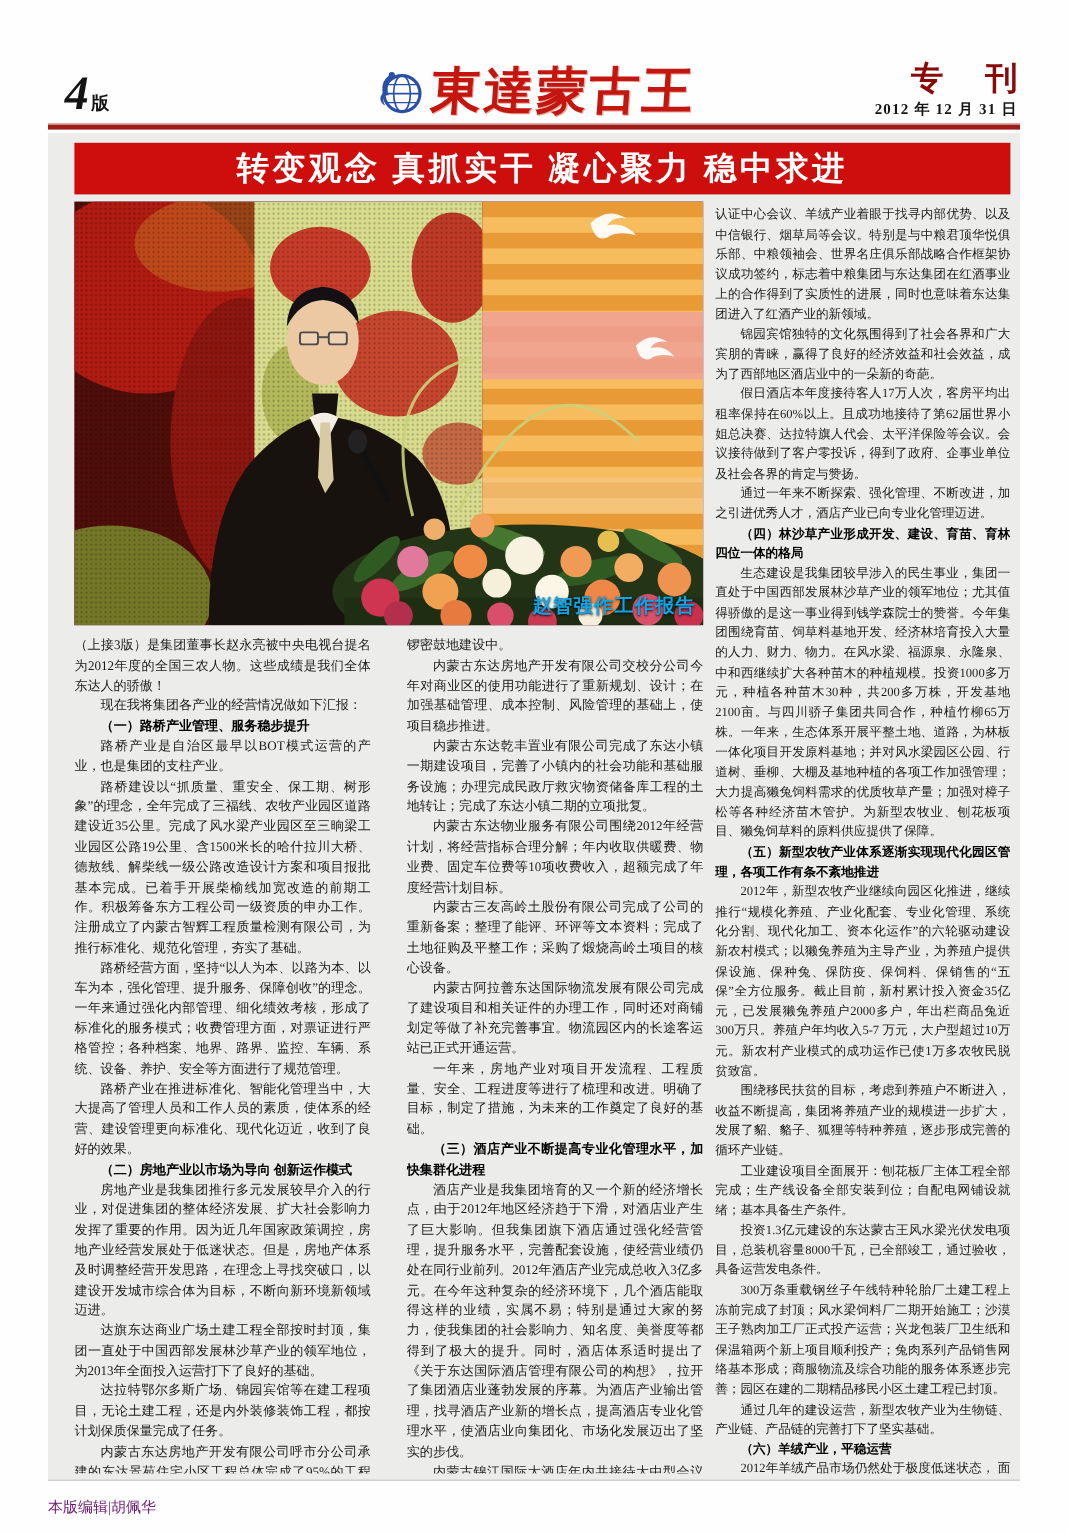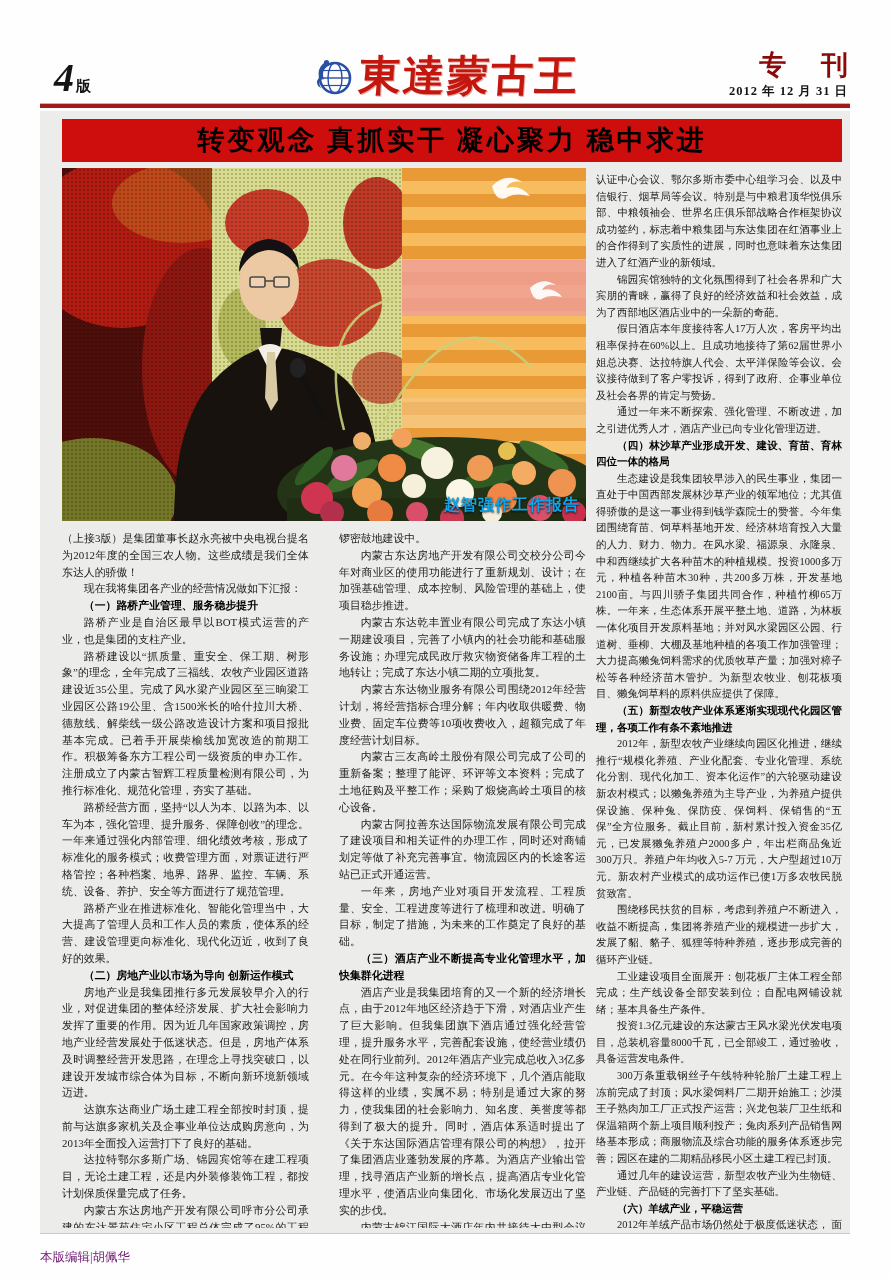--- a/index.html
+++ b/index.html
@@ -17,21 +17,21 @@
       transform:skewX(-4deg);display:inline-block;text-shadow:1px 1px 0 #e9a79d;line-height:1;}
   .edition{position:absolute;right:2px;bottom:0;text-align:right;}
   .ed-label{font-size:27px;font-weight:900;color:#8a0a0a;letter-spacing:14px;margin-right:-14px;line-height:1.05;}
   .ed-date{font-size:12.5px;font-weight:bold;letter-spacing:1px;margin-top:4px;}
 
   .rule{position:absolute;top:103px;left:40px;width:810px;height:4px;background:#9e1b17;border-top:1px solid #dfa9a4;}
 
   
   .content{position:absolute;top:111px;left:40px;width:810px;height:1123px;background:#ececeb;
       box-sizing:border-box;padding:8px 8px 0 22px;border-bottom:1px solid #c9c9c9;}
-  .banner{height:43px;background:#ce0d0d;color:#000000;text-align:center;line-height:43px;
+  .banner{height:43px;background:#ce0d0d;color:#ffffff;text-align:center;line-height:43px;
       font-size:27px;font-weight:bold;letter-spacing:3px;margin-bottom:6px;}
   .main-grid{display:flex;gap:10px;}
   .left-zone{width:524px;}
   .rcol{width:246px;height:1062px;overflow:hidden;padding-top:4px;box-sizing:border-box;}
 
   .photo{position:relative;width:524px;height:353px;margin:0;overflow:hidden;background:#5a100c;}
   .caption{position:absolute;right:6px;bottom:5px;color:#0ea5e9;font-size:16px;font-weight:bold;
       letter-spacing:1px;text-shadow:0 1px 2px rgba(0,0,0,.9);}
 
   .cols2{display:flex;gap:30px;margin-top:9px;}
@@ -183,41 +183,41 @@
           <div class="tcol article">
               <p class="">（上接3版）是集团董事长赵永亮被中央电视台提名为2012年度的全国三农人物。这些成绩是我们全体东达人的骄傲！</p>
               <p class="ind">现在我将集团各产业的经营情况做如下汇报：</p>
               <p class="ind head">（一）路桥产业管理、服务稳步提升</p>
               <p class="ind">路桥产业是自治区最早以BOT模式运营的产业，也是集团的支柱产业。</p>
               <p class="ind">路桥建设以“抓质量、重安全、保工期、树形象”的理念，全年完成了三福线、农牧产业园区道路建设近35公里。完成了风水梁产业园区至三晌梁工业园区公路19公里、含1500米长的哈什拉川大桥、德敖线、解柴线一级公路改造设计方案和项目报批基本完成。已着手开展柴榆线加宽改造的前期工作。积极筹备东方工程公司一级资质的申办工作。注册成立了内蒙古智辉工程质量检测有限公司，为推行标准化、规范化管理，夯实了基础。</p>
               <p class="ind">路桥经营方面，坚持“以人为本、以路为本、以车为本，强化管理、提升服务、保障创收”的理念。一年来通过强化内部管理、细化绩效考核，形成了标准化的服务模式；收费管理方面，对票证进行严格管控；各种档案、地界、路界、监控、车辆、系统、设备、养护、安全等方面进行了规范管理。</p>
               <p class="ind">路桥产业在推进标准化、智能化管理当中，大大提高了管理人员和工作人员的素质，使体系的经营、建设管理更向标准化、现代化迈近，收到了良好的效果。</p>
               <p class="ind head">（二）房地产业以市场为导向 创新运作模式</p>
               <p class="ind">房地产业是我集团推行多元发展较早介入的行业，对促进集团的整体经济发展、扩大社会影响力发挥了重要的作用。因为近几年国家政策调控，房地产业经营发展处于低迷状态。但是，房地产体系及时调整经营开发思路，在理念上寻找突破口，以建设开发城市综合体为目标，不断向新环境新领域迈进。</p>
-              <p class="ind">达旗东达商业广场土建工程全部按时封顶，提前与达旗多家机关及企事业单位达成购房意向，为2013年全面投入运营打下了良好的基础。</p>
+              <p class="ind">达旗东达商业广场土建工程全部按时封顶，集团一直处于中国西部发展林沙草产业的领军地位，为2013年全面投入运营打下了良好的基础。</p>
               <p class="ind">达拉特鄂尔多斯广场、锦园宾馆等在建工程项目，无论土建工程，还是内外装修装饰工程，都按计划保质保量完成了任务。</p>
               <p class="ind">内蒙古东达房地产开发有限公司呼市分公司承建的东达景苑住宅小区工程总体完成了95%的工程量。东达安苑小区住宅楼主体结构全部封顶，并且做到了安全事故控制率达到100%。</p>
             </div>
           <div class="tcol article">
               <p class="">锣密鼓地建设中。</p>
               <p class="ind">内蒙古东达房地产开发有限公司交校分公司今年对商业区的使用功能进行了重新规划、设计；在加强基础管理、成本控制、风险管理的基础上，使项目稳步推进。</p>
               <p class="ind">内蒙古东达乾丰置业有限公司完成了东达小镇一期建设项目，完善了小镇内的社会功能和基础服务设施；办理完成民政厅救灾物资储备库工程的土地转让；完成了东达小镇二期的立项批复。</p>
               <p class="ind">内蒙古东达物业服务有限公司围绕2012年经营计划，将经营指标合理分解；年内收取供暖费、物业费、固定车位费等10项收费收入，超额完成了年度经营计划目标。</p>
               <p class="ind">内蒙古三友高岭土股份有限公司完成了公司的重新备案；整理了能评、环评等文本资料；完成了土地征购及平整工作；采购了煅烧高岭土项目的核心设备。</p>
               <p class="ind">内蒙古阿拉善东达国际物流发展有限公司完成了建设项目和相关证件的办理工作，同时还对商铺划定等做了补充完善事宜。物流园区内的长途客运站已正式开通运营。</p>
               <p class="ind">一年来，房地产业对项目开发流程、工程质量、安全、工程进度等进行了梳理和改进。明确了目标，制定了措施，为未来的工作奠定了良好的基础。</p>
               <p class="ind head">（三）酒店产业不断提高专业化管理水平，加快集群化进程</p>
               <p class="ind">酒店产业是我集团培育的又一个新的经济增长点，由于2012年地区经济趋于下滑，对酒店业产生了巨大影响。但我集团旗下酒店通过强化经营管理，提升服务水平，完善配套设施，使经营业绩仍处在同行业前列。2012年酒店产业完成总收入3亿多元。在今年这种复杂的经济环境下，几个酒店能取得这样的业绩，实属不易；特别是通过大家的努力，使我集团的社会影响力、知名度、美誉度等都得到了极大的提升。同时，酒店体系适时提出了《关于东达国际酒店管理有限公司的构想》，拉开了集团酒店业蓬勃发展的序幕。为酒店产业输出管理，找寻酒店产业新的增长点，提高酒店专业化管理水平，使酒店业向集团化、市场化发展迈出了坚实的步伐。</p>
               <p class="ind">内蒙古锦江国际大酒店年内共接待大中型会议321次，其中包括内蒙古人大十一届五次会议、内蒙古自治区党代表大会等重要会议。在2012年第十一届全国人民代表大会第五次会议期间，酒店派员工赴北京给予大会支援服务，获得组委会一致好评。</p>
             </div>
         </div>
       </div>
 
       <div class="rcol article">
-          <p class="">认证中心会议、鄂尔多斯市委中心组学习会、以及中信银行、烟草局等会议。特别是与中粮君顶华悦俱乐部、中粮领袖会、世界名庄俱乐部战略合作框架协议成功签约，标志着中粮集团与东达集团在红酒事业上的合作得到了实质性的进展，同时也意味着东达集团进入了红酒产业的新领域。</p>
+          <p class="">认证中心会议、羊绒产业着眼于找寻内部优势、以及中信银行、烟草局等会议。特别是与中粮君顶华悦俱乐部、中粮领袖会、世界名庄俱乐部战略合作框架协议成功签约，标志着中粮集团与东达集团在红酒事业上的合作得到了实质性的进展，同时也意味着东达集团进入了红酒产业的新领域。</p>
           <p class="ind">锦园宾馆独特的文化氛围得到了社会各界和广大宾朋的青睐，赢得了良好的经济效益和社会效益，成为了西部地区酒店业中的一朵新的奇葩。</p>
           <p class="ind">假日酒店本年度接待客人17万人次，客房平均出租率保持在60%以上。且成功地接待了第62届世界小姐总决赛、达拉特旗人代会、太平洋保险等会议。会议接待做到了客户零投诉，得到了政府、企事业单位及社会各界的肯定与赞扬。</p>
           <p class="ind">通过一年来不断探索、强化管理、不断改进，加之引进优秀人才，酒店产业已向专业化管理迈进。</p>
           <p class="ind head">（四）林沙草产业形成开发、建设、育苗、育林四位一体的格局</p>
           <p class="ind">生态建设是我集团较早涉入的民生事业，集团一直处于中国西部发展林沙草产业的领军地位；尤其值得骄傲的是这一事业得到钱学森院士的赞誉。今年集团围绕育苗、饲草料基地开发、经济林培育投入大量的人力、财力、物力。在风水梁、福源泉、永隆泉、中和西继续扩大各种苗木的种植规模。投资1000多万元，种植各种苗木30种，共200多万株，开发基地2100亩。与四川骄子集团共同合作，种植竹柳65万株。一年来，生态体系开展平整土地、道路，为林板一体化项目开发原料基地；并对风水梁园区公园、行道树、垂柳、大棚及基地种植的各项工作加强管理；大力提高獭兔饲料需求的优质牧草产量；加强对樟子松等各种经济苗木管护。为新型农牧业、刨花板项目、獭兔饲草料的原料供应提供了保障。</p>
           <p class="ind head">（五）新型农牧产业体系逐渐实现现代化园区管理，各项工作有条不紊地推进</p>
           <p class="ind">2012年，新型农牧产业继续向园区化推进，继续推行“规模化养殖、产业化配套、专业化管理、系统化分割、现代化加工、资本化运作”的六轮驱动建设新农村模式；以獭兔养殖为主导产业，为养殖户提供保设施、保种兔、保防疫、保饲料、保销售的“五保”全方位服务。截止目前，新村累计投入资金35亿元，已发展獭兔养殖户2000多户，年出栏商品兔近300万只。养殖户年均收入5-7 万元，大户型超过10万元。新农村产业模式的成功运作已使1万多农牧民脱贫致富。</p>
           <p class="ind">围绕移民扶贫的目标，考虑到养殖户不断进入，收益不断提高，集团将养殖产业的规模进一步扩大，发展了貂、貉子、狐狸等特种养殖，逐步形成完善的循环产业链。</p>
           <p class="ind">工业建设项目全面展开：刨花板厂主体工程全部完成；生产线设备全部安装到位；自配电网铺设就绪；基本具备生产条件。</p>
           <p class="ind">投资1.3亿元建设的东达蒙古王风水梁光伏发电项目，总装机容量8000千瓦，已全部竣工，通过验收，具备运营发电条件。</p>

